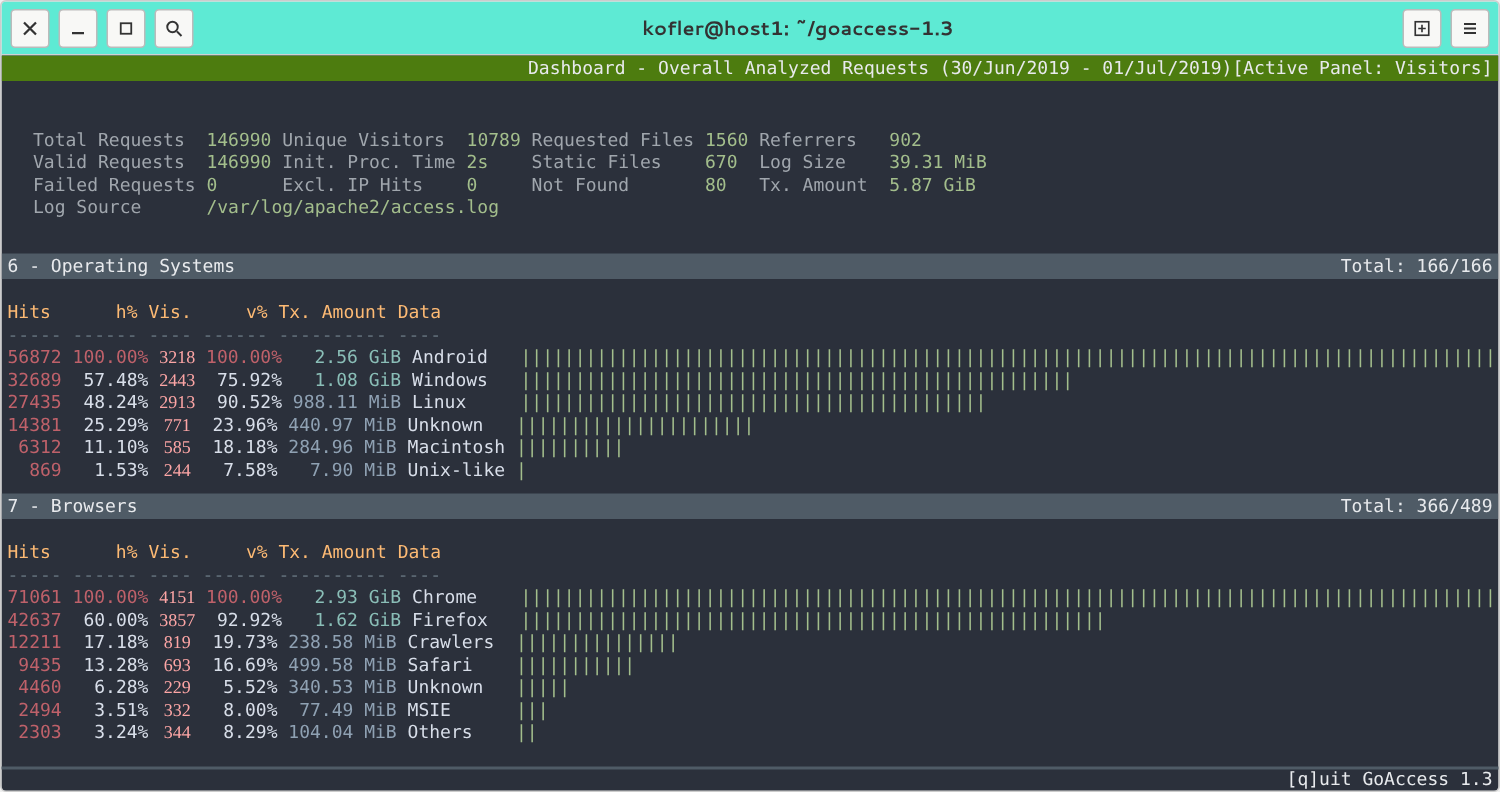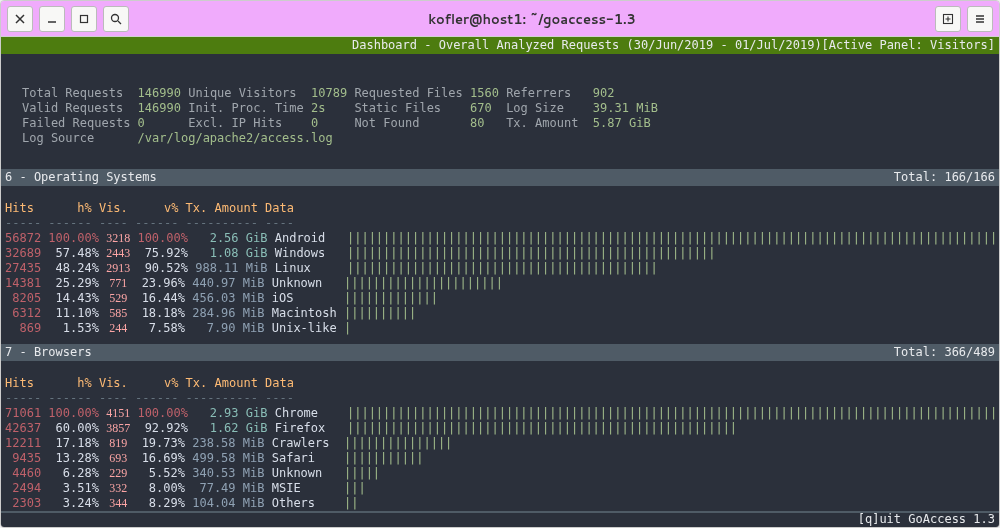--- a/index.html
+++ b/index.html
@@ -8,21 +8,21 @@
     height: 528px;
     background: #f0f0f0;
     font-family: "DejaVu Sans Mono", "Liberation Mono", Consolas, monospace;
     font-size: 12px;
     overflow: hidden;
     border: 1px solid #ccc;
     border-radius: 4px;
   }
   .titlebar {
     height: 36px;
-    background: #f0abfc;
+    background: #5eead4;
     border-bottom: 1px solid #d0d0d0;
     display: flex;
     align-items: center;
     padding: 0 6px;
     gap: 6px;
   }
   .tb-btn {
     width: 26px;
     height: 26px;
     border: 1px solid #bbb;
@@ -153,21 +153,20 @@
     <span>Total: 166/166</span>
   </div>
   <div class="row"> </div>
   <div class="row colhead">Hits      h% Vis.     v% Tx. Amount Data</div>
   <div class="row sep">----- ------ ---- ------ ---------- ----</div>
   <div id="os-rows">
       <div class="row"><span class="red">56872</span> <span class="red">100.00%</span> <span class="yellow">3218</span> <span class="red">100.00%</span> <span class="cyan">  2.56 GiB</span> <span class="white">Android  </span> <span class="green">||||||||||||||||||||||||||||||||||||||||||||||||||||||||||||||||||||||||||||||||||||||||||</span></div>
       <div class="row"><span class="red">32689</span> <span class="white"> 57.48%</span> <span class="yellow">2443</span> <span class="white"> 75.92%</span> <span class="cyan">  1.08 GiB</span> <span class="white">Windows  </span> <span class="green">|||||||||||||||||||||||||||||||||||||||||||||||||||</span></div>
       <div class="row"><span class="red">27435</span> <span class="white"> 48.24%</span> <span class="yellow">2913</span> <span class="white"> 90.52%</span> <span class="blue">988.11 MiB</span> <span class="white">Linux    </span> <span class="green">|||||||||||||||||||||||||||||||||||||||||||</span></div>
       <div class="row"><span class="red">14381</span> <span class="white"> 25.29%</span> <span class="yellow"> 771</span> <span class="white"> 23.96%</span> <span class="blue">440.97 MiB</span> <span class="white">Unknown  </span> <span class="green">||||||||||||||||||||||</span></div>
-      <div class="row"><span class="red"> 8205</span> <span class="white"> 14.43%</span> <span class="yellow"> 529</span> <span class="white"> 16.44%</span> <span class="blue">456.03 MiB</span> <span class="white">iOS      </span> <span class="green">|||||||||||||</span></div>
       <div class="row"><span class="red"> 6312</span> <span class="white"> 11.10%</span> <span class="yellow"> 585</span> <span class="white"> 18.18%</span> <span class="blue">284.96 MiB</span> <span class="white">Macintosh</span> <span class="green">||||||||||</span></div>
       <div class="row"><span class="red">  869</span> <span class="white">  1.53%</span> <span class="yellow"> 244</span> <span class="white">  7.58%</span> <span class="blue">  7.90 MiB</span> <span class="white">Unix-like</span> <span class="green">|</span></div>
     </div>
 
   <div class="panelhdr">
     <span> 7 - Browsers</span>
     <span>Total: 366/489</span>
   </div>
   <div class="row"> </div>
   <div class="row colhead">Hits      h% Vis.     v% Tx. Amount Data</div>

